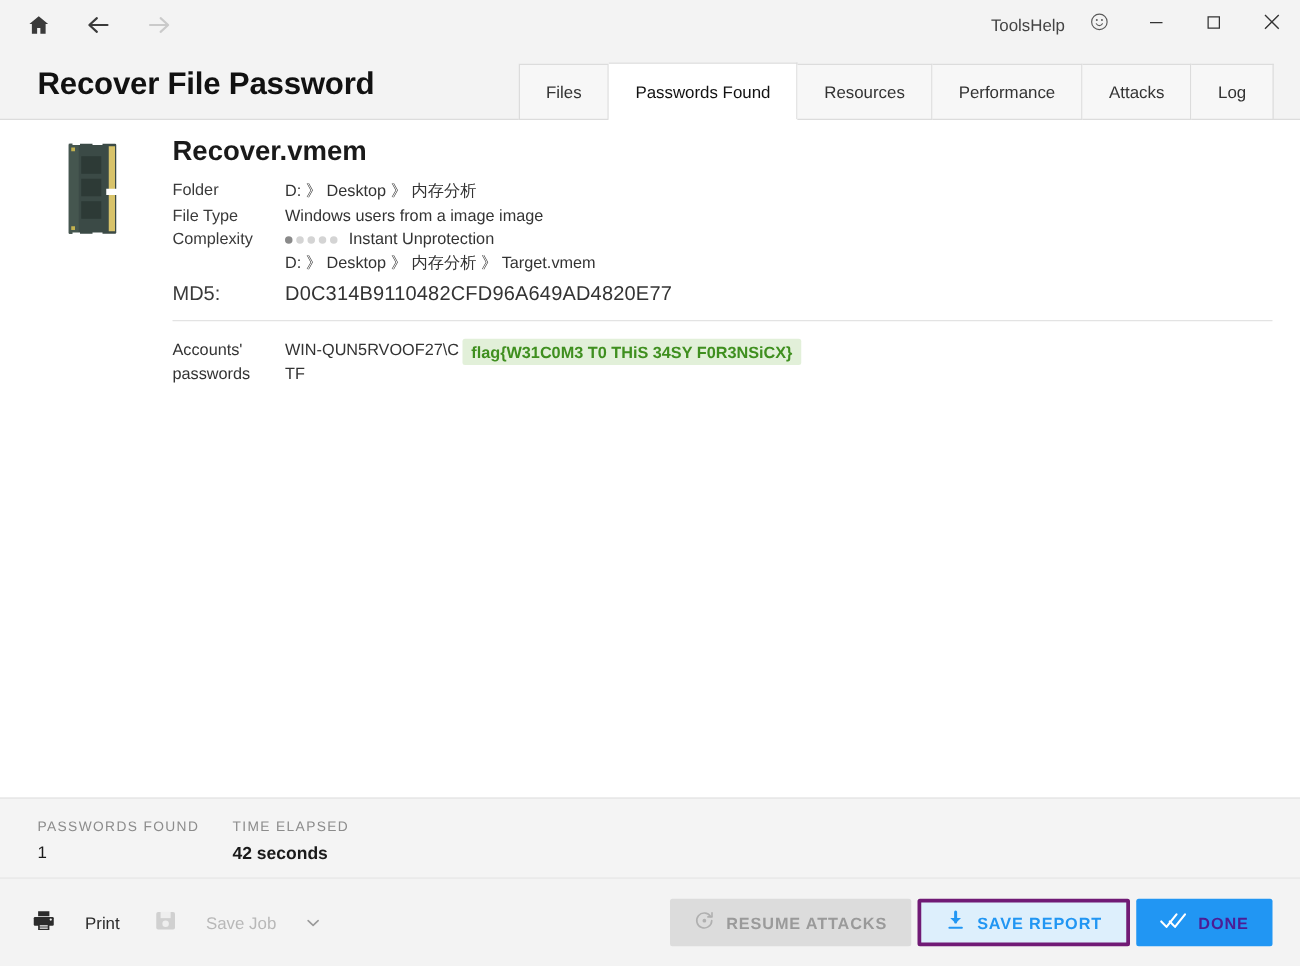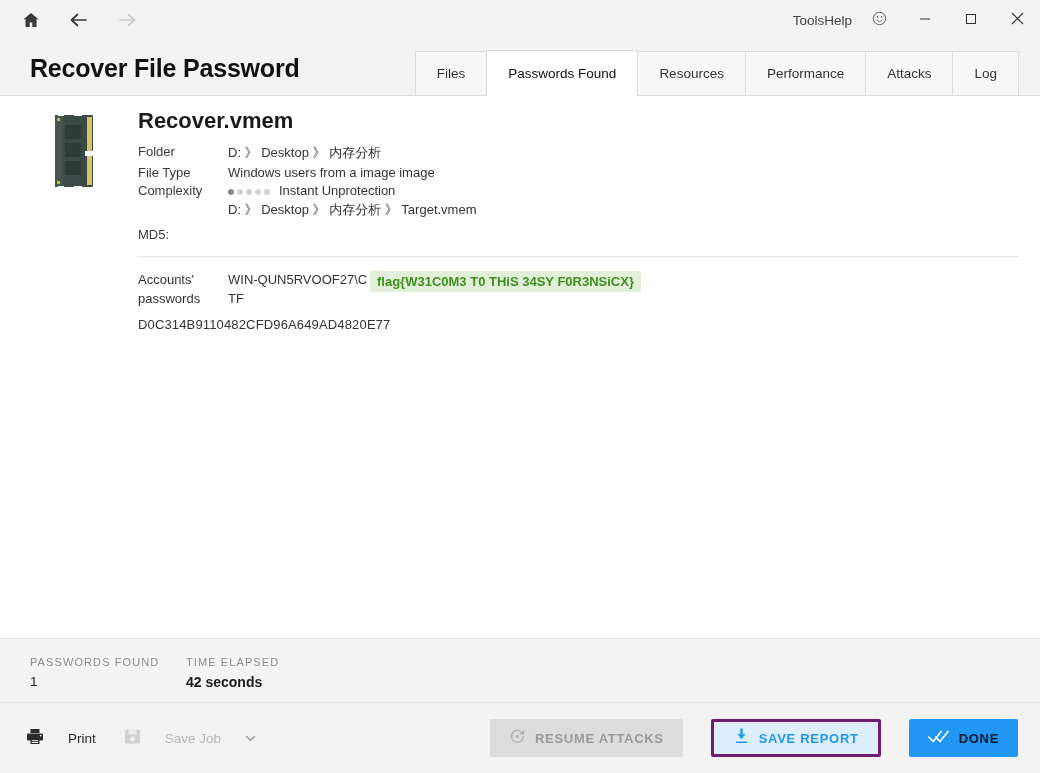--- a/index.html
+++ b/index.html
@@ -78,21 +78,21 @@
   .meta { position: absolute; left: 138px; top: 48px; width: 560px; }
   .meta-row { display: flex; align-items: flex-start; margin-bottom: 3px; font-size: 13px; color: #333; }
   .meta-label { width: 90px; flex: 0 0 90px; color: #3a3a3a; }
   .meta-value { color: #333; }
   .meta-row.path-cont .meta-label { visibility: hidden; }
 
   .dots { display: inline-flex; align-items: center; gap: 3px; margin-right: 9px; vertical-align: middle; }
   .dot { width: 6px; height: 6px; border-radius: 50%; background: #d4d4d4; display: inline-block; }
   .dot.on { background: #8a8a8a; }
 
-  .md5-row { position: absolute; left: 138px; top: 131px; display: flex; font-size: 13px; color: #333; flex-direction: column; }
+  .md5-row { position: absolute; left: 138px; top: 131px; display: flex; font-size: 16px; color: #333; }
   .md5-row .meta-label { width: 90px; flex: 0 0 90px; }
   .md5-value { letter-spacing: 0.15px; }
 
   .divider {
     position: absolute; left: 138px; top: 160px; width: 880px; height: 1px;
     background: #e3e3e3;
   }
 
   .accounts-row { position: absolute; left: 138px; top: 175px; display: flex; font-size: 13px; color: #333; }
   .acc-label { width: 90px; flex: 0 0 90px; line-height: 1.45; }
@@ -118,29 +118,29 @@
 
   
   .actionbar {
     position: absolute; top: 703px; left: 0; width: 1040px; height: 70px;
     background: #f3f3f3;
   }
   .left-actions { position: absolute; left: 26px; top: 0; height: 70px; display: flex; align-items: center; gap: 28px; }
   .link-btn { display: flex; align-items: center; gap: 24px; font-size: 13.5px; color: #2b2b2b; cursor: pointer; }
   .link-btn.disabled { color: #b8b8b8; cursor: default; }
 
-  .right-actions { position: absolute; right: 22px; top: 0; height: 70px; display: flex; align-items: center; gap: 28px; }
+  .right-actions { position: absolute; right: 22px; top: 0; height: 70px; display: flex; align-items: center; gap: 5px; }
   .btn {
     height: 38px; display: flex; align-items: center; justify-content: center; gap: 9px;
     padding: 0 19px; font-size: 13px; font-weight: bold; letter-spacing: 0.7px;
     border-radius: 2px; cursor: pointer; white-space: nowrap;
   }
   .btn.resume { background: #dcdcdc; color: #9a9a9a; cursor: default; }
   .btn.save { background: #ddeffc; color: #2196f3; border: 3px solid #701a75; }
-  .btn.done { background: #2196f3; color: #0f172a; min-width: 96px; }
+  .btn.done { background: #2196f3; color: #4c1d95; min-width: 96px; }
 </style>
 </head>
 <body>
 
 <div id="app">
 
   <div class="titlebar">
     <div class="nav-icons">
       <div class="nav-btn">
         <span>

